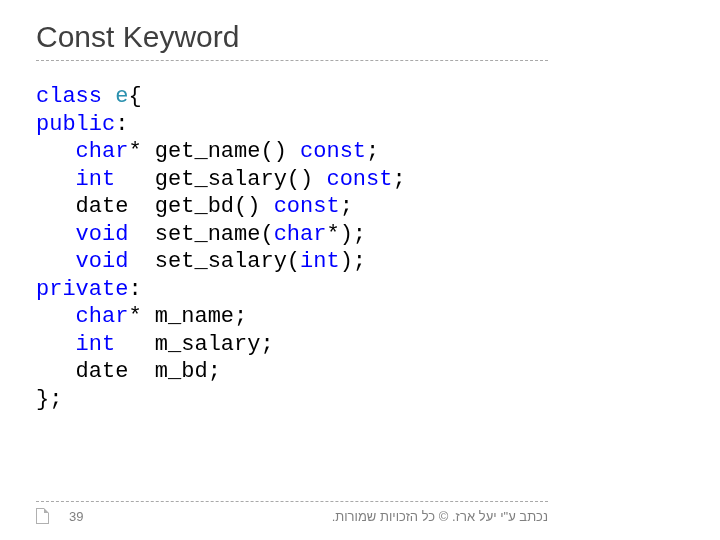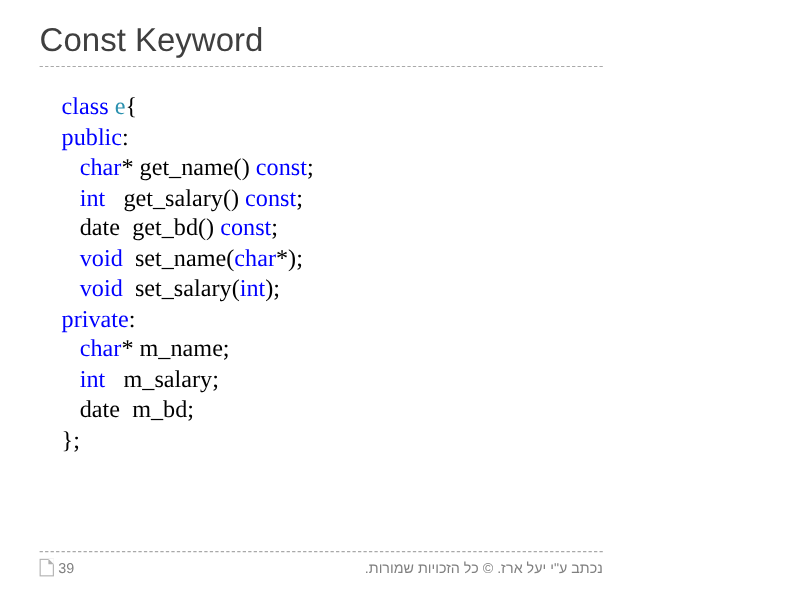--- a/index.html
+++ b/index.html
@@ -23,44 +23,44 @@
     padding-bottom: 6px;
     margin-bottom: 22px;
   }
   .title {
     font-size: 30px;
     color: #3f3f3f;
     font-weight: 400;
     margin: 0;
   }
   .code {
-    font-family: Liberation Serif, serif;
+    font-family: Liberation Mono, monospace;
     font-size: 22px;
     line-height: 1.25;
     color: #000000;
     white-space: pre;
-    margin-left: 20px;
+    margin-left: 0;
   }
   .kw   { color: #0000ff; }
   .type { color: #000000; }
   .cls  { color: #2b91af; }
   .footer {
     position: absolute;
     bottom: 16px;
     left: 36px;
     right: 36px;
     border-top: 1px dashed #a9a9a9;
     padding-top: 6px;
     display: flex;
     align-items: center;
     justify-content: space-between;
     font-size: 13px;
     color: #808080;
   }
-  .pagenum { display: flex; align-items: center; gap: 4px; }
+  .pagenum { display: flex; align-items: center; gap: 20px; }
   .page-icon {
     width: 13px;
     height: 16px;
     border: 1px solid #b0b0b0;
     position: relative;
     box-sizing: border-box;
   }
   .page-icon::after {
     content: '';
     position: absolute;

